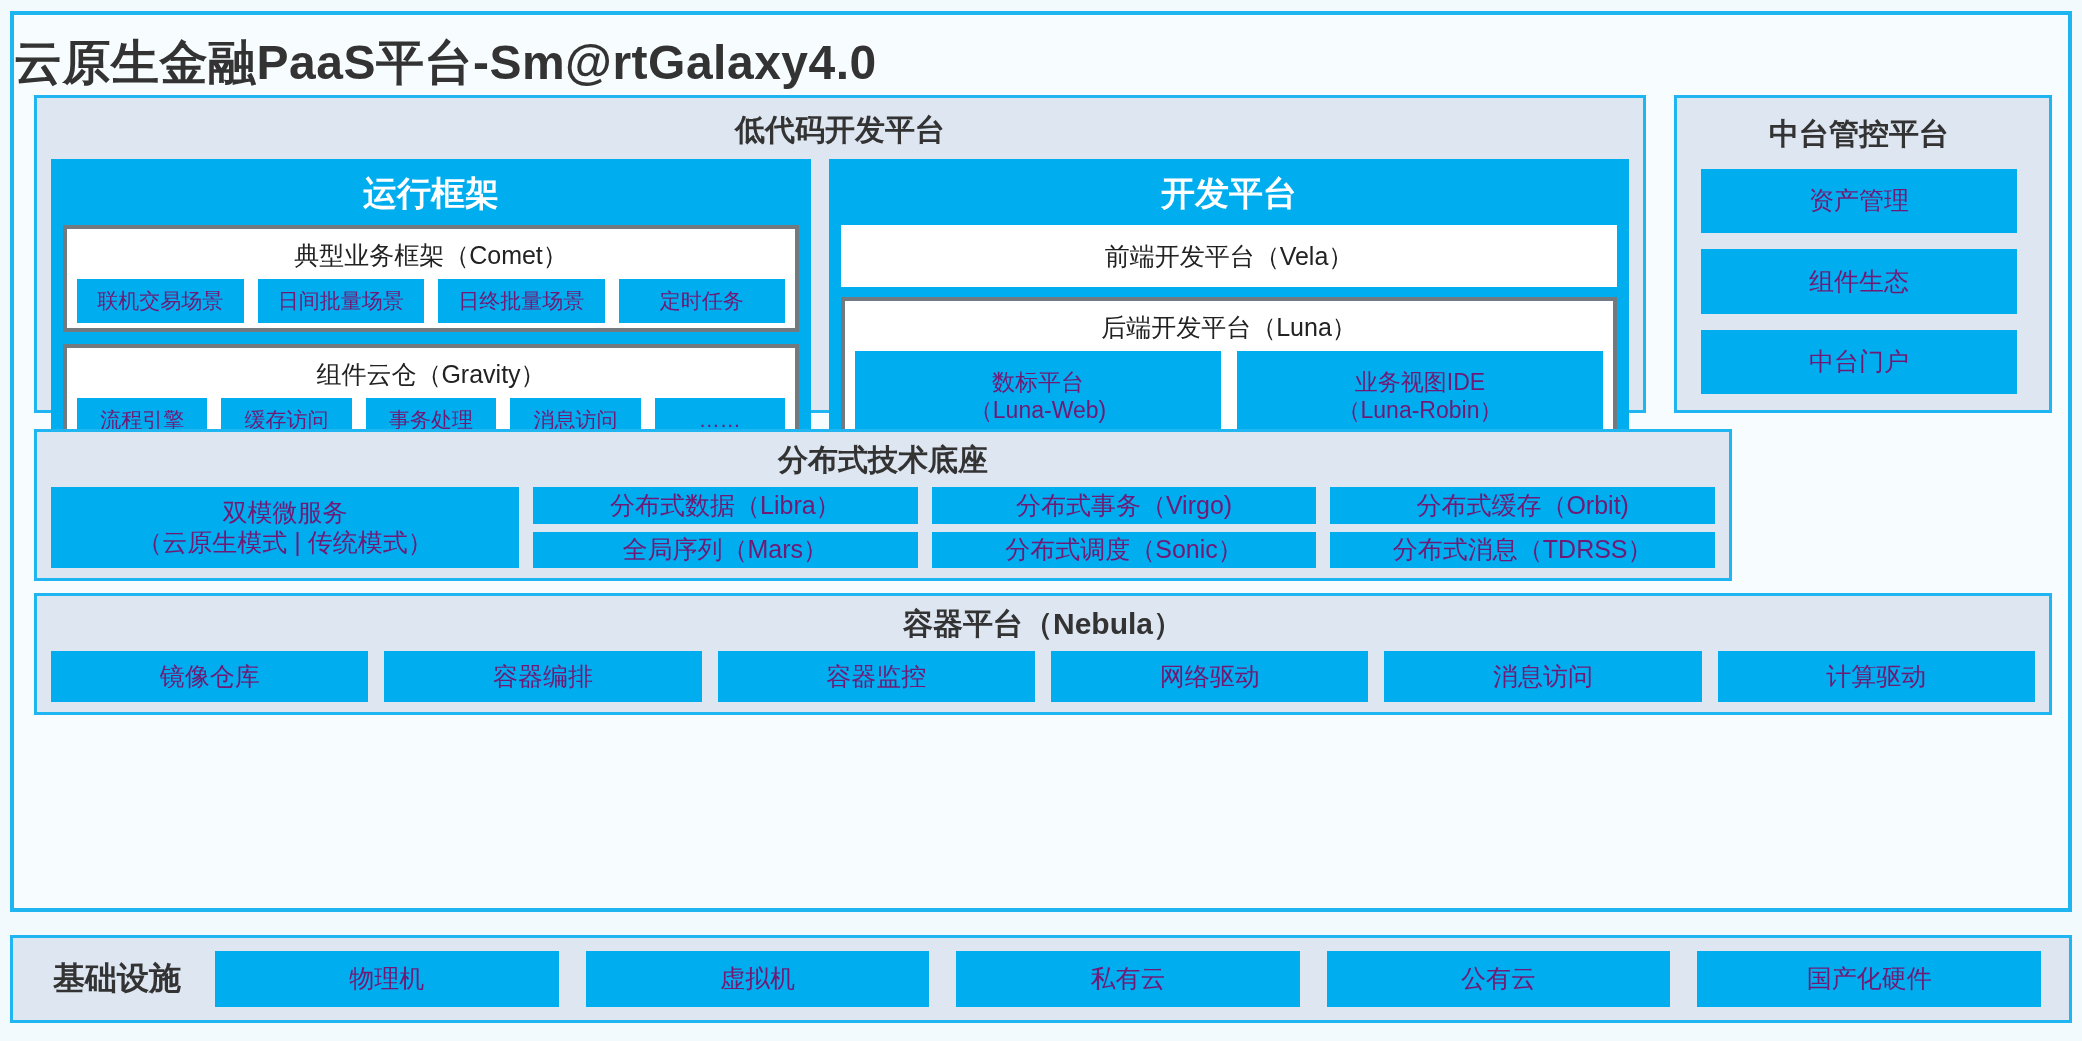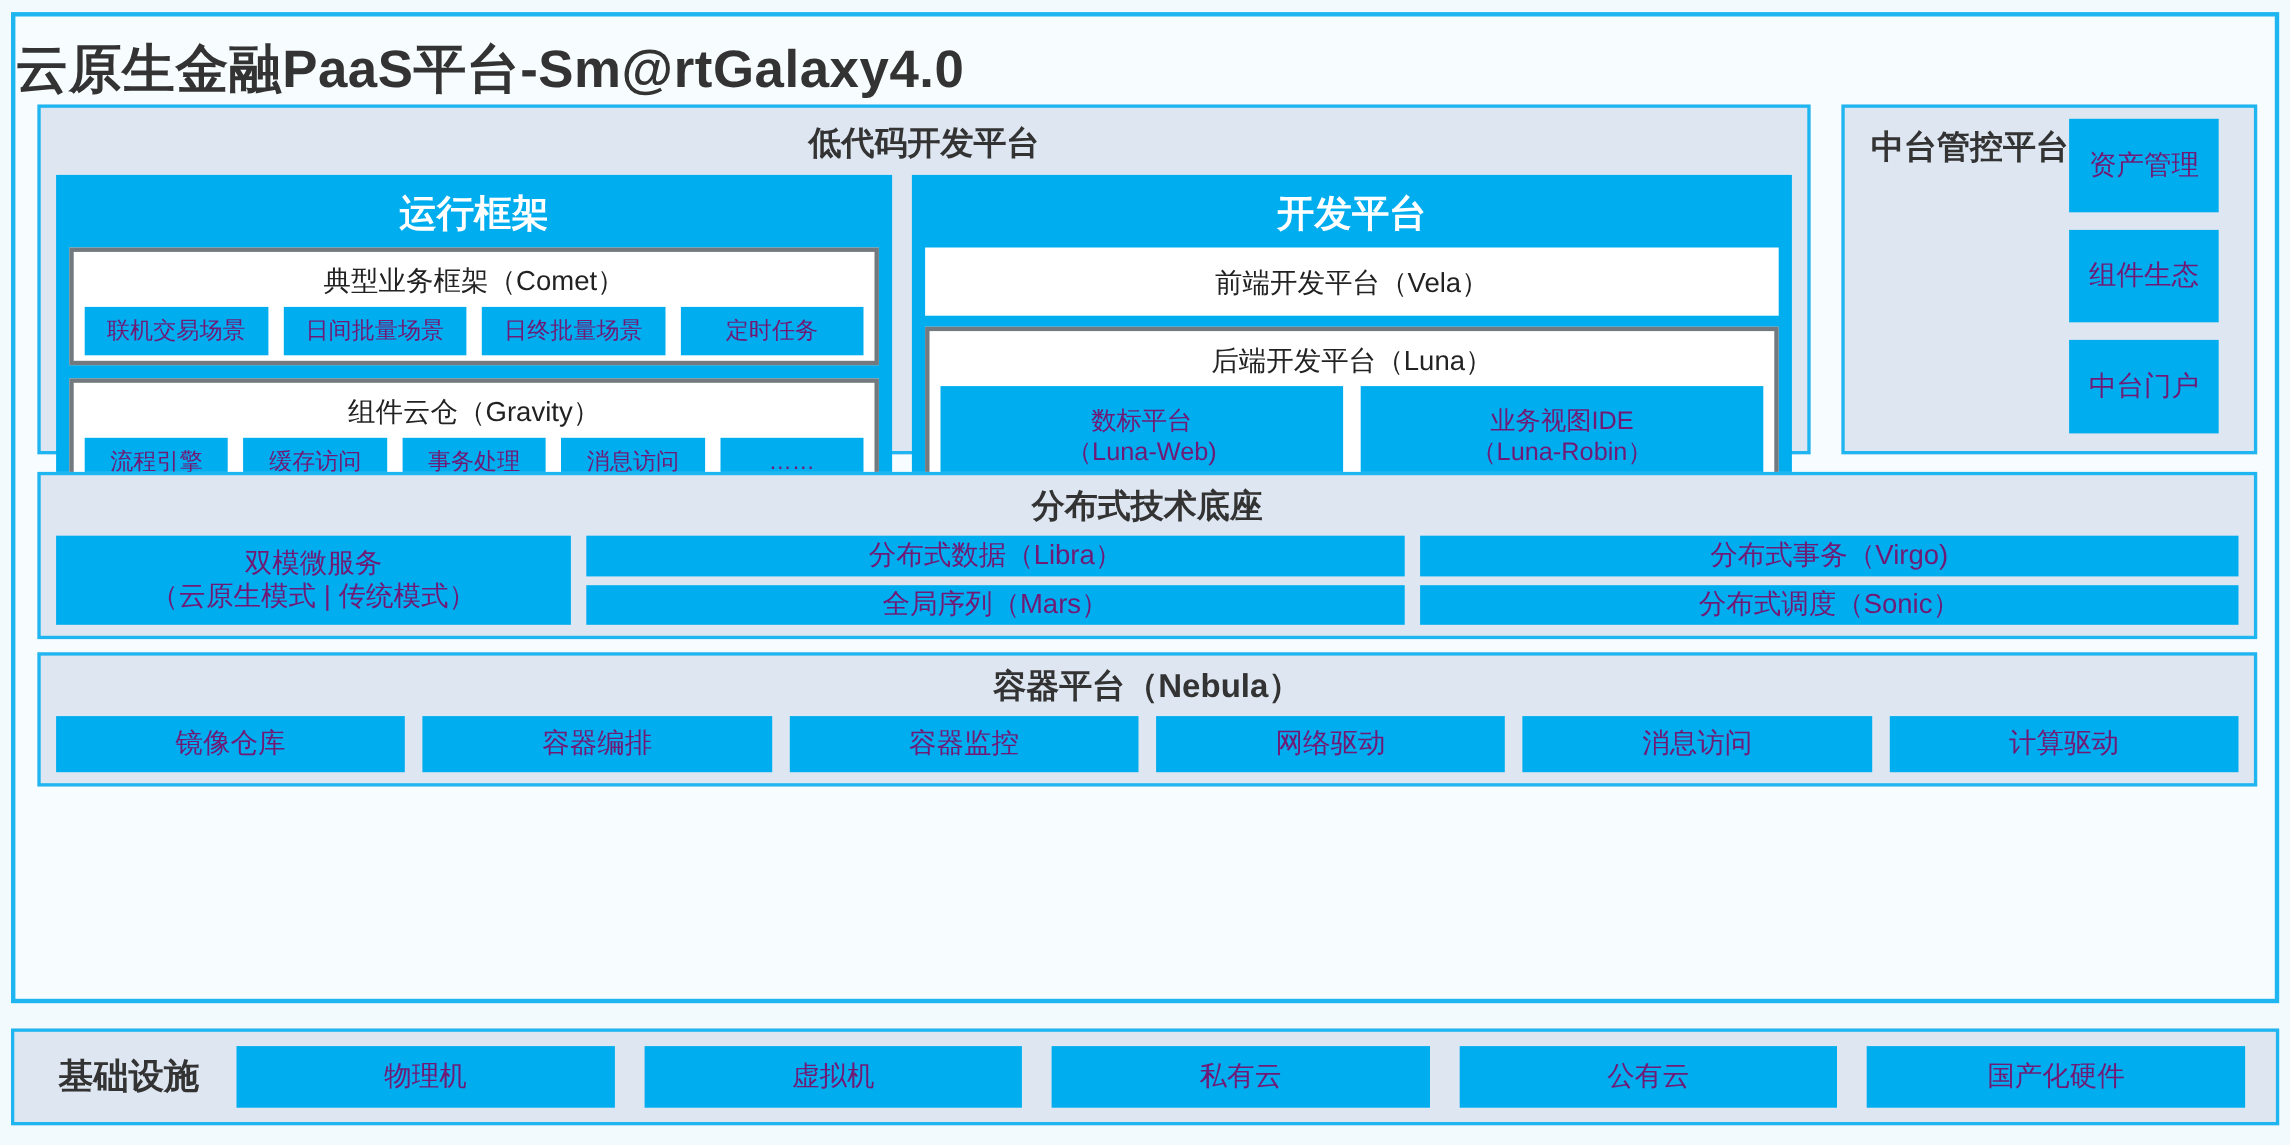--- a/index.html
+++ b/index.html
@@ -134,32 +134,32 @@
   }
   #luna-box { flex: 1; }
   #luna-chips { display: flex; gap: 16px; flex: 1; }
   #luna-chips .chip { font-size: 23px; }
 
   
   #midplat-panel {
     flex: 1;
     padding: 10px 32px 16px 24px;
     display: flex;
-    flex-direction: row;
+    flex-direction: column;
   }
   #midplat-title { font-size: 30px; margin: 6px 0 14px 0; }
   #midplat-items { flex: 1; display: flex; flex-direction: column; gap: 16px; }
   #midplat-items .mp-item { flex: 1; font-size: 25px; }
 
   
   #dist-panel {
     position: absolute;
     left: 20px;
     top: 414px;
-    width: 2018px;
+    width: 1698px;
     height: 152px;
     padding: 4px 14px 10px 14px;
     display: flex;
     flex-direction: column;
   }
   #dist-title { font-size: 30px; margin: 4px 0 6px 0; }
   #dist-grid { flex: 1; display: flex; gap: 14px; }
   #dist-msvc { width: 468px; font-size: 25px; }
   .dist-col { flex: 1; display: flex; flex-direction: column; gap: 8px; }
   .dist-col .d-cell { flex: 1; font-size: 25px; }
@@ -278,20 +278,24 @@
       <div class="dist-col">
         <div class="blue-box d-cell">分布式数据（Libra）</div>
         <div class="blue-box d-cell">全局序列（Mars）</div>
       </div>
 
       <div class="dist-col">
         <div class="blue-box d-cell">分布式事务（Virgo)</div>
         <div class="blue-box d-cell">分布式调度（Sonic）</div>
       </div>
 
+      <div class="dist-col">
+        <div class="blue-box d-cell">分布式缓存（Orbit)</div>
+        <div class="blue-box d-cell">分布式消息（TDRSS）</div>
+      </div>
     </div>
   </div>
 
   <div id="container-panel" class="panel">
     <div id="container-title" class="sect-title">容器平台（Nebula）</div>
     <div id="container-items">
       <div class="blue-box c-cell">镜像仓库</div>
       <div class="blue-box c-cell">容器编排</div>
       <div class="blue-box c-cell">容器监控</div>
       <div class="blue-box c-cell">网络驱动</div>

